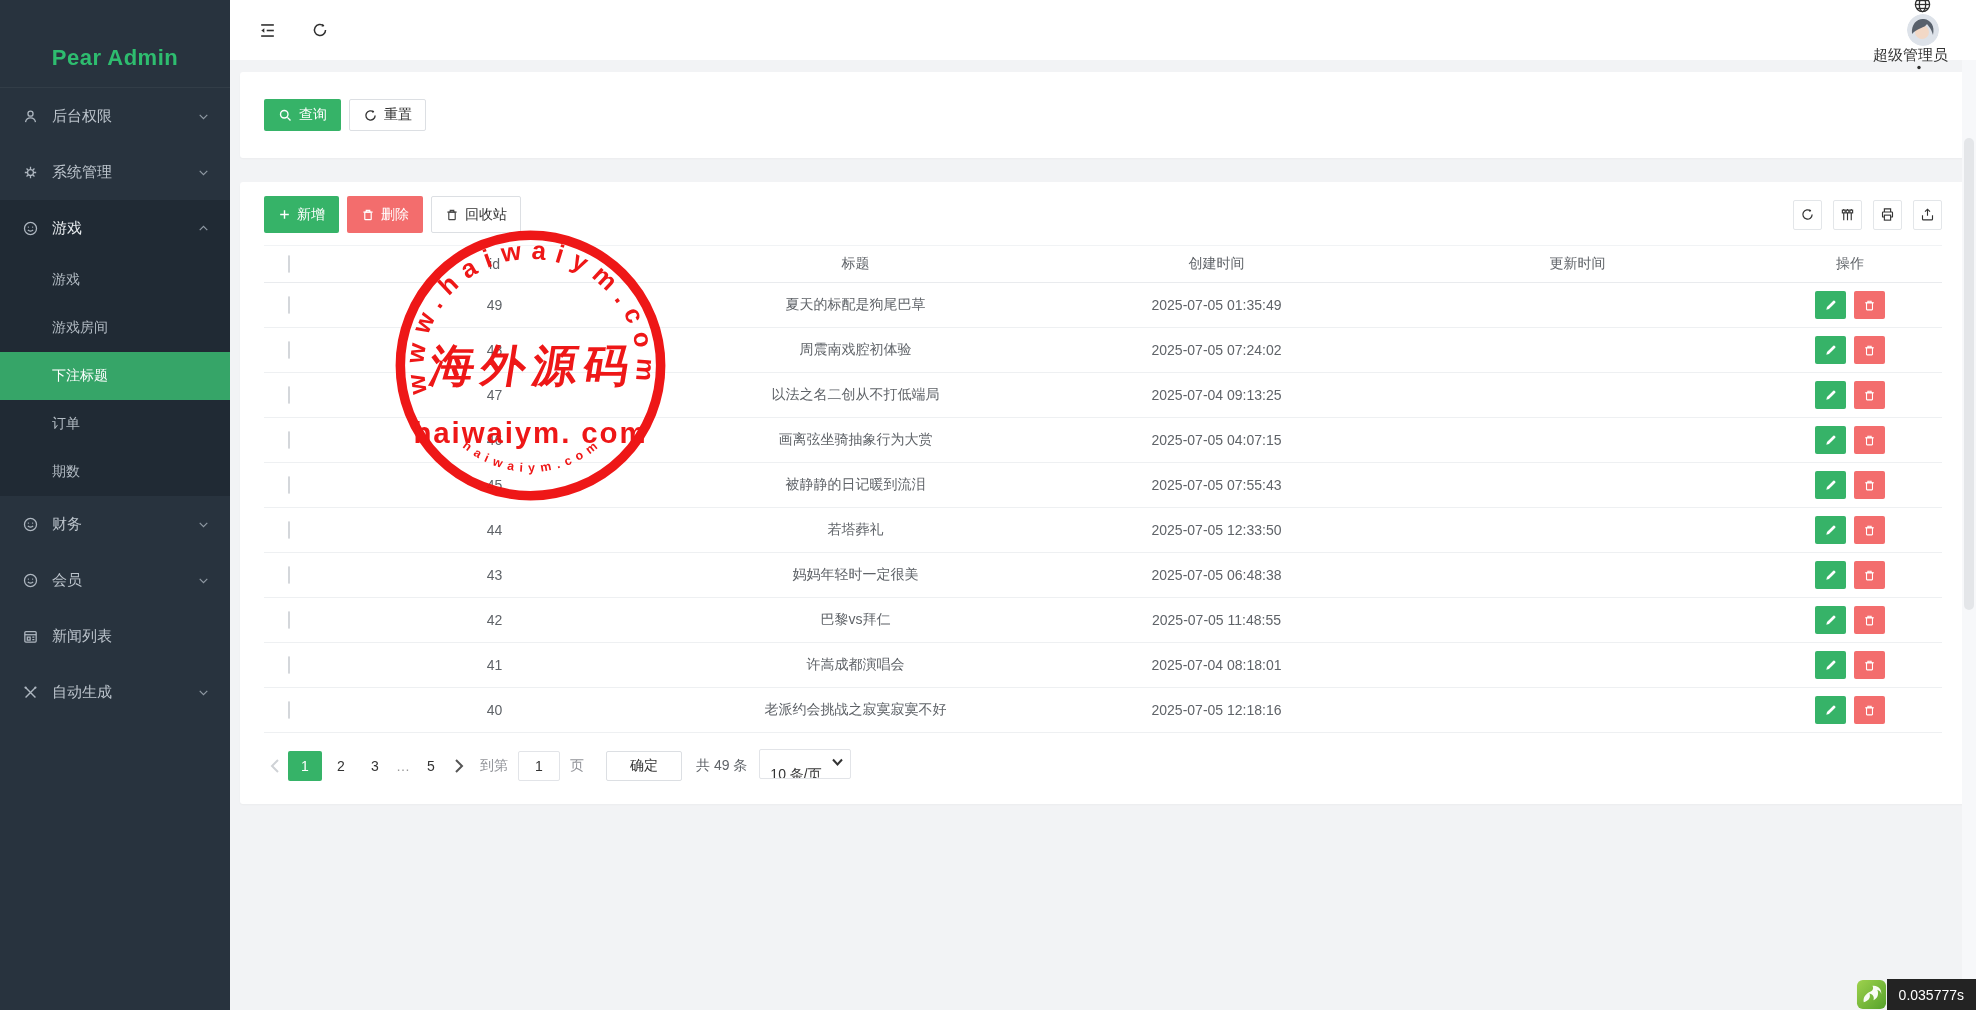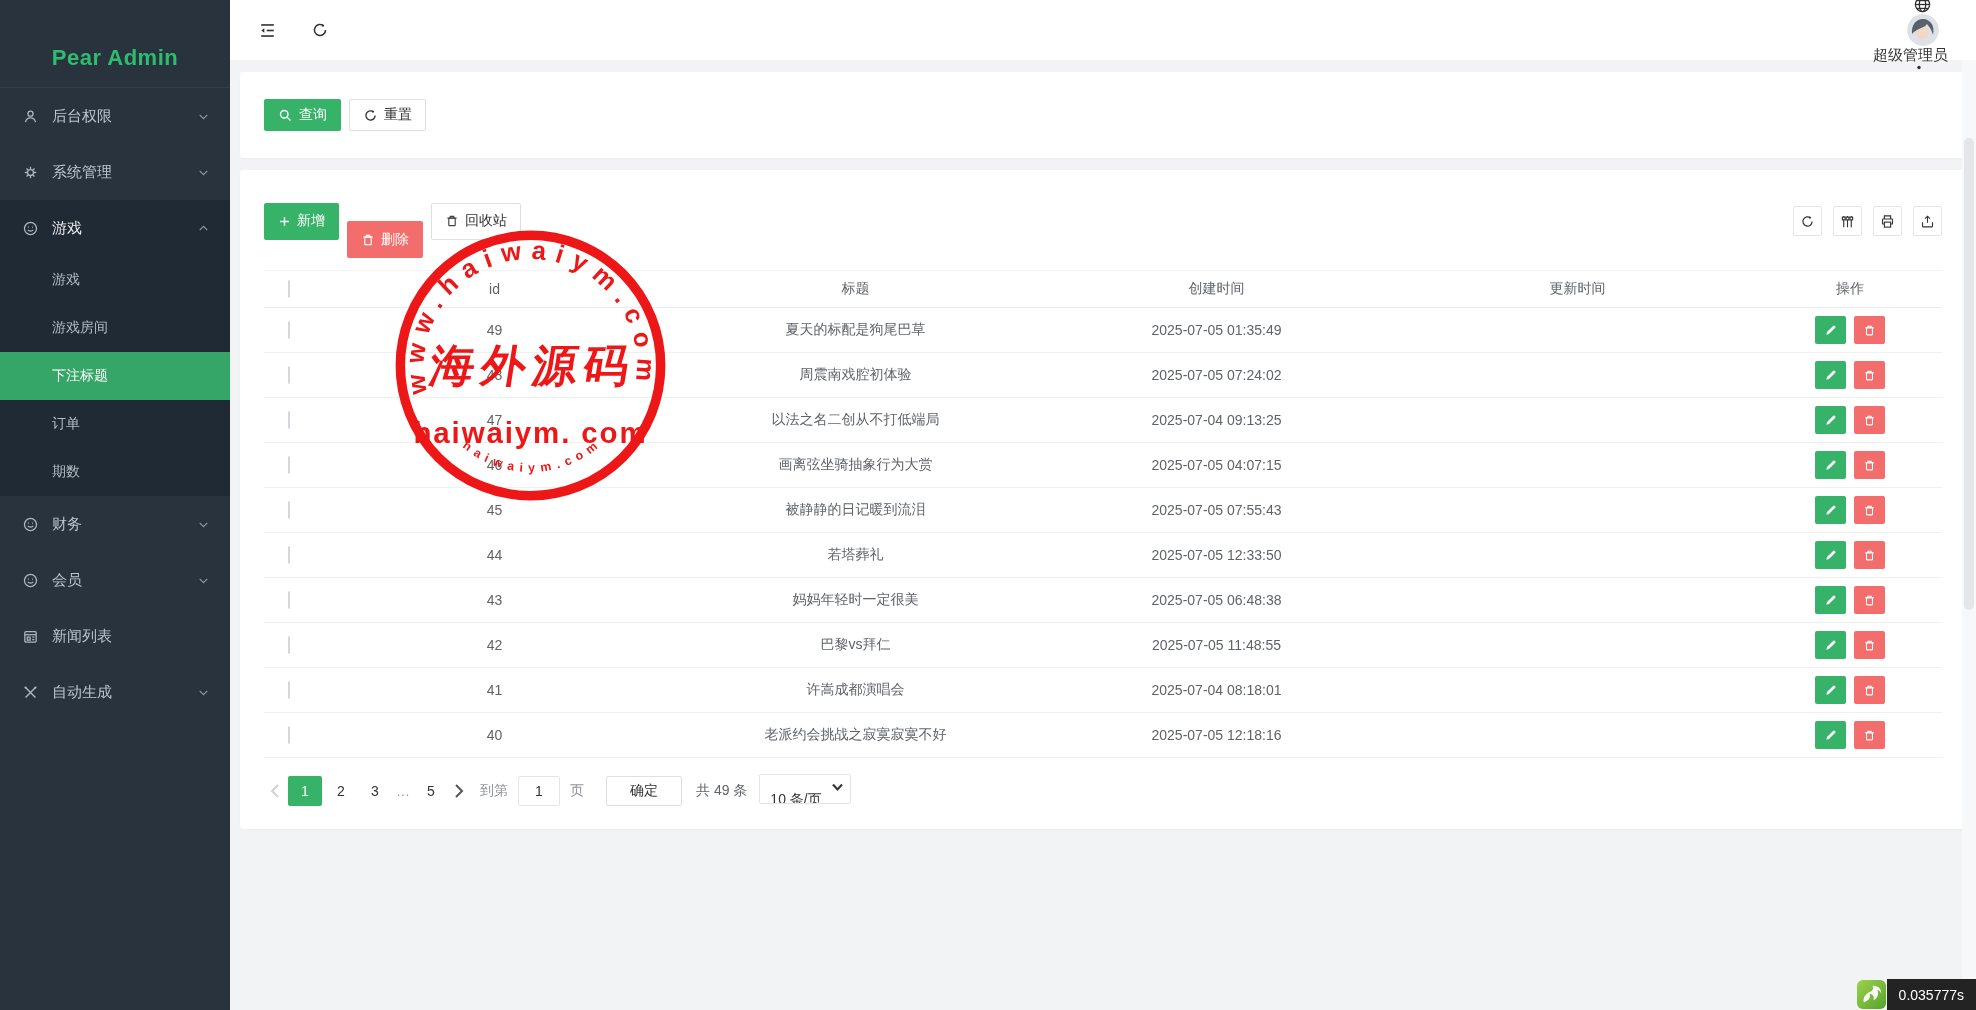--- a/index.html
+++ b/index.html
@@ -33,29 +33,29 @@
   .topbar{ height:60px; background:#fff; display:flex; align-items:center; padding:0 28px; }
   .tb-btn{ color:#2f2f2f; cursor:pointer; }
   .tb-left .tb-btn{ margin-right:34px; }
   .tb-right{ margin-left:auto; display:flex; align-items:center;flex-direction:column; }
   .tb-right .tb-btn{ margin-left:34px; }
   .avatar{ width:32px; height:32px; border-radius:50%; overflow:hidden; margin-left:34px; }
   .username{ font-size:15px; color:#333; margin-left:10px; }
 
   .content{ position:absolute; top:60px; left:0; right:0; bottom:0; padding:12px 10px 0 10px; }
   .card{ background:#fff; border-radius:3px; box-shadow:0 1px 2px rgba(0,0,0,.03); }
-  .search-card{ height:86px; padding:24px 24px; display:flex; align-items:center; margin-bottom:12px; }
+  .search-card{ height:86px; padding:24px 24px; display:flex; align-items:center; margin-bottom:24px; }
   .table-card{ padding:12px 16px 22px 16px; min-height:616px; }
 
   
   .btn{ display:inline-flex; align-items:center; justify-content:center; gap:6px;
         height:32px; padding:0 13px; font-size:14px; border-radius:2px; cursor:pointer;
         border:1px solid transparent; white-space:nowrap; }
   .btn-green{ background:#36b368; color:#fff; }
-  .btn-red{ background:#f36d6d; color:#fff;margin-top:37px; }
+  .btn-red{ background:#f36d6d; color:#fff; }
   .btn-plain{ background:#fff; color:#333; border-color:#dcdfe3; }
   .mr8{ margin-right:8px; }
 
   
   .table-toolbar{ display:flex; align-items:center; margin:2px 8px 12px 8px; }
   .table-toolbar .btn{ height:37px; }
   .tt-right{ margin-left:auto; display:flex; gap:11px; }
   .sq-btn{ width:29px; height:30px; border:1px solid #e3e6e9; border-radius:2px;
            display:flex; align-items:center; justify-content:center; color:#333;
            background:#fff; cursor:pointer; }

